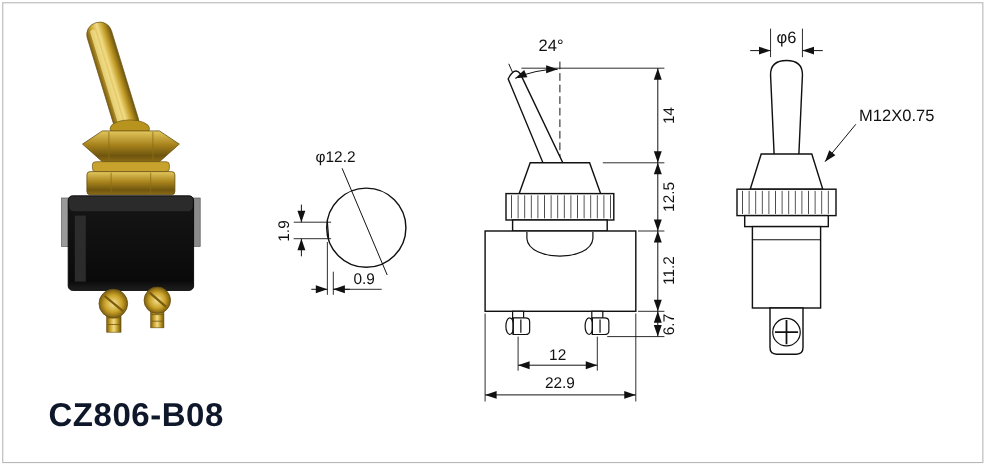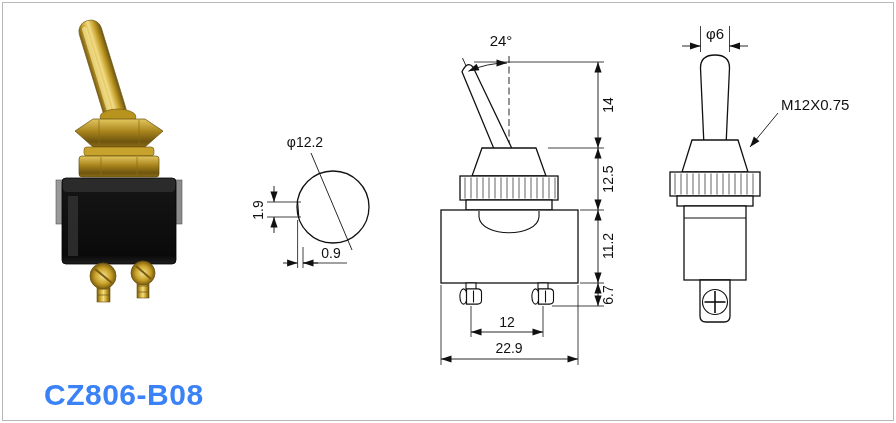--- a/index.html
+++ b/index.html
@@ -1,21 +1,21 @@
 <!DOCTYPE html>
 <html><head>
 <meta charset="utf-8">
 <style>
   html,body{margin:0;padding:0;background:#fff;}
   .canvas{position:relative;width:896px;height:423px;background:#fff;overflow:hidden;
           font-family:"Liberation Sans",sans-serif;}
   .frame{position:absolute;inset:2px;border:1px solid #b7b7b7;pointer-events:none;}
   .drawing{position:absolute;left:0;top:0;}
-  .model-title{position:absolute;left:44px;top:378px;font-size:30px;font-weight:bold;
-               color:#3b82f6;letter-spacing:0.5px;}
+  .model-title{position:absolute;left:44px;top:361px;font-size:30px;font-weight:bold;
+               color:#0f172a;letter-spacing:0.5px;}
   svg text{fill:#111;stroke:none;font-family:"Liberation Sans",sans-serif;}
   .dim-t{font-size:14px;}
   .dim-s{font-size:15px;}
 </style>
 </head>
 <body>
 
 <div class="canvas">
   <div class="frame"></div>
 

